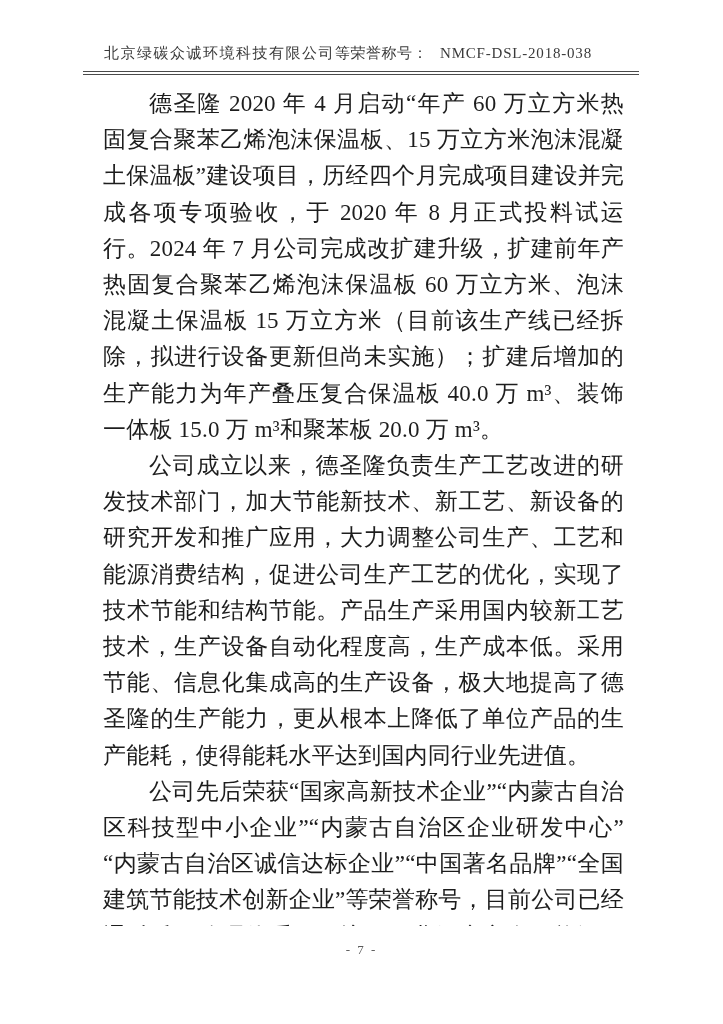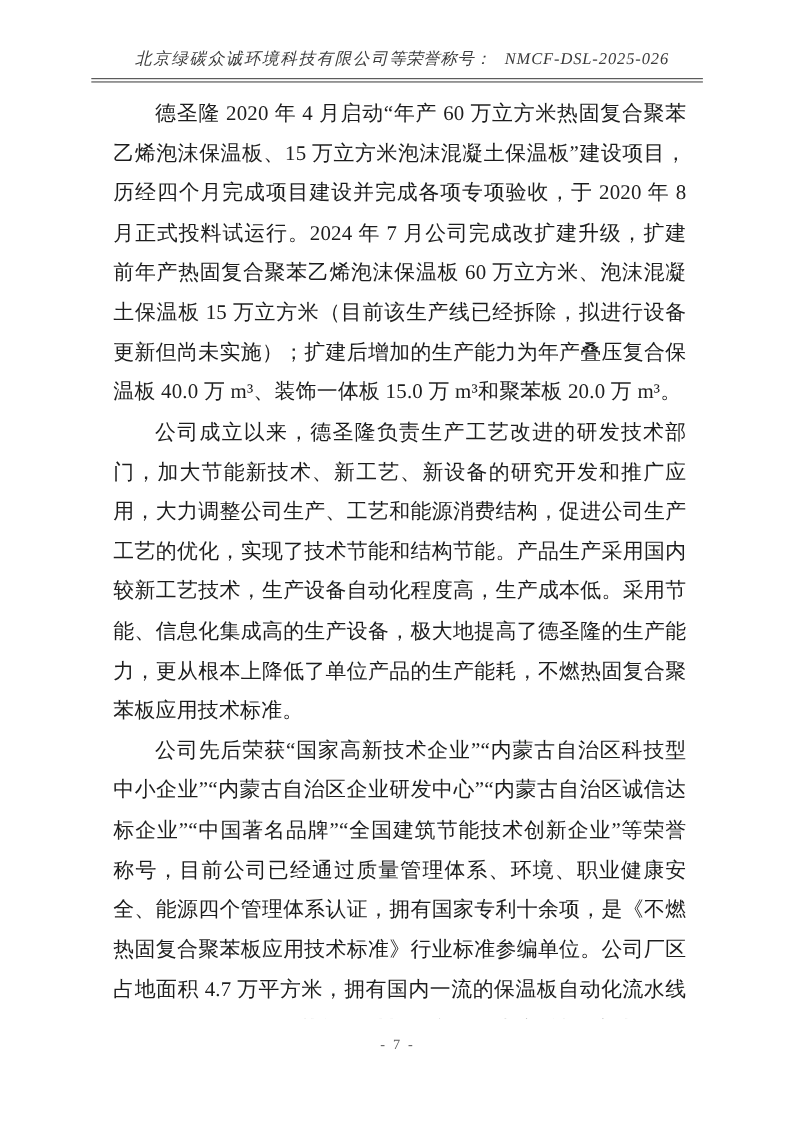--- a/index.html
+++ b/index.html
@@ -14,25 +14,24 @@
     background: #ffffff;
     overflow: hidden;
     font-family: "Liberation Serif", "DejaVu Serif", serif;
   }
   .header {
     position: absolute;
     left: 104px;
     right: 96px;
     top: 44px;
     display: flex;
-    justify-content: center;
+    justify-content: flex-start;
     align-items: flex-end;
     font-size: 15px;
     color: #3a3a3a;
-    font-style: italic;
   }
   .header .company {
     letter-spacing: 1.5px;
   }
   .header .archive {
     letter-spacing: 0.5px;
     white-space: nowrap;
   }
   .header .archive .archive-value {
     margin-left: 12px;
@@ -51,21 +50,21 @@
     position: absolute;
     left: 103px;
     width: 521px;
     top: 86px;
     height: 840px;
     overflow: hidden;
     color: #1d1d1d;
   }
   .content p {
     margin: 0;
-    font-size: 19px;
+    font-size: 23px;
     line-height: 36.2px;
     text-align: justify;
     text-indent: 2em;
     letter-spacing: 0.2px;
   }
   .footer {
     position: absolute;
     left: 0;
     right: 0;
     top: 942px;
@@ -76,29 +75,29 @@
   }
 </style>
 </head>
 <body>
 
 <div class="page">
 
   <div class="header">
     <span class="company">北京绿碳众诚环境科技有限公司</span>
     <span class="archive">
-      <span>等荣誉称号：</span><span class="archive-value">NMCF-DSL-2025-026</span>
+      <span>等荣誉称号：</span><span class="archive-value">NMCF-DSL-2018-038</span>
     </span>
   </div>
 
   <div class="header-rule"></div>
 
   <div class="content">
     <p>德圣隆 2020 年 4 月启动“年产 60 万立方米热固复合聚苯乙烯泡沫保温板、15 万立方米泡沫混凝土保温板”建设项目，历经四个月完成项目建设并完成各项专项验收，于 2020 年 8 月正式投料试运行。2024 年 7 月公司完成改扩建升级，扩建前年产热固复合聚苯乙烯泡沫保温板 60 万立方米、泡沫混凝土保温板 15 万立方米（目前该生产线已经拆除，拟进行设备更新但尚未实施）；扩建后增加的生产能力为年产叠压复合保温板 40.0 万 m³、装饰一体板 15.0 万 m³和聚苯板 20.0 万 m³。</p>
-    <p>公司成立以来，德圣隆负责生产工艺改进的研发技术部门，加大节能新技术、新工艺、新设备的研究开发和推广应用，大力调整公司生产、工艺和能源消费结构，促进公司生产工艺的优化，实现了技术节能和结构节能。产品生产采用国内较新工艺技术，生产设备自动化程度高，生产成本低。采用节能、信息化集成高的生产设备，极大地提高了德圣隆的生产能力，更从根本上降低了单位产品的生产能耗，不燃热固复合聚苯板应用技术标准。</p>
+    <p>公司成立以来，德圣隆负责生产工艺改进的研发技术部门，加大节能新技术、新工艺、新设备的研究开发和推广应用，大力调整公司生产、工艺和能源消费结构，促进公司生产工艺的优化，实现了技术节能和结构节能。产品生产采用国内较新工艺技术，生产设备自动化程度高，生产成本低。采用节能、信息化集成高的生产设备，极大地提高了德圣隆的生产能力，更从根本上降低了单位产品的生产能耗，使得能耗水平达到国内同行业先进值。</p>
     <p>公司先后荣获“国家高新技术企业”“内蒙古自治区科技型中小企业”“内蒙古自治区企业研发中心”“内蒙古自治区诚信达标企业”“中国著名品牌”“全国建筑节能技术创新企业”等荣誉称号，目前公司已经通过质量管理体系、环境、职业健康安全、能源四个管理体系认证，拥有国家专利十余项，是《不燃热固复合聚苯板应用技术标准》行业标准参编单位。公司厂区占地面积 4.7 万平方米，拥有国内一流的保温板自动化流水线设备。公司“德圣隆节能温材料研究开发中心”被认定为 2022 年度内蒙古自治区企业研究开</p>
   </div>
 
   <div class="footer">
     <span>- 7 -</span>
   </div>
 
 </div>
 
 </body></html>

